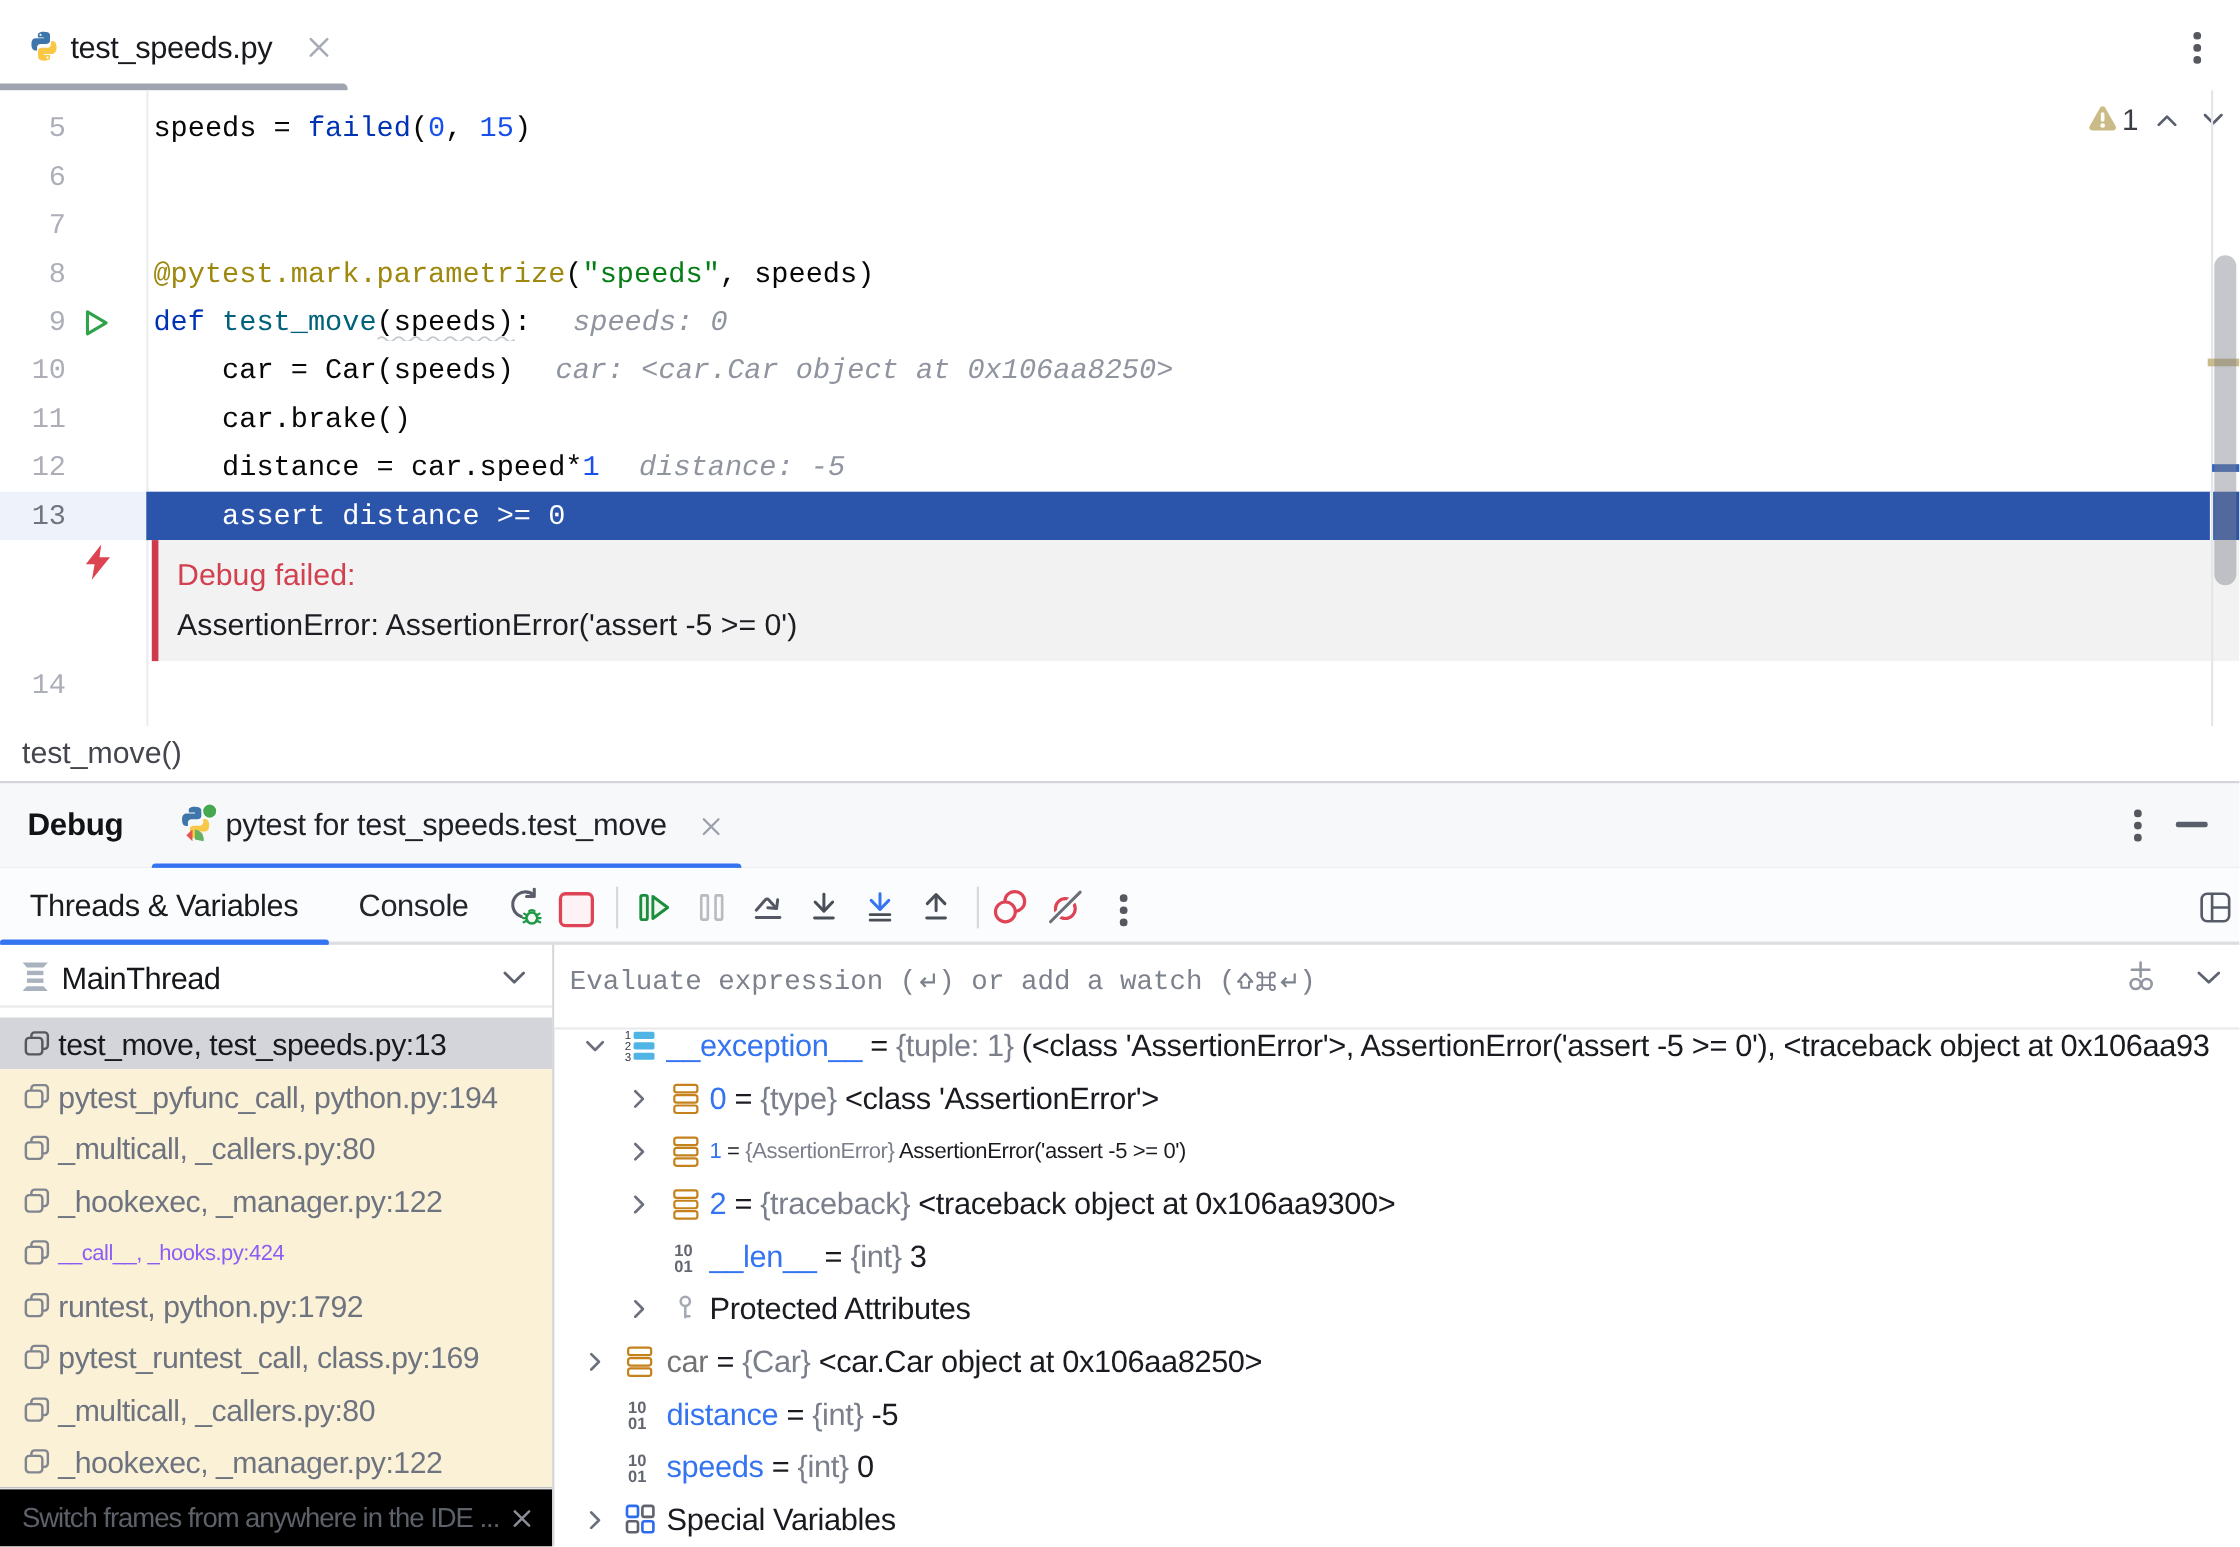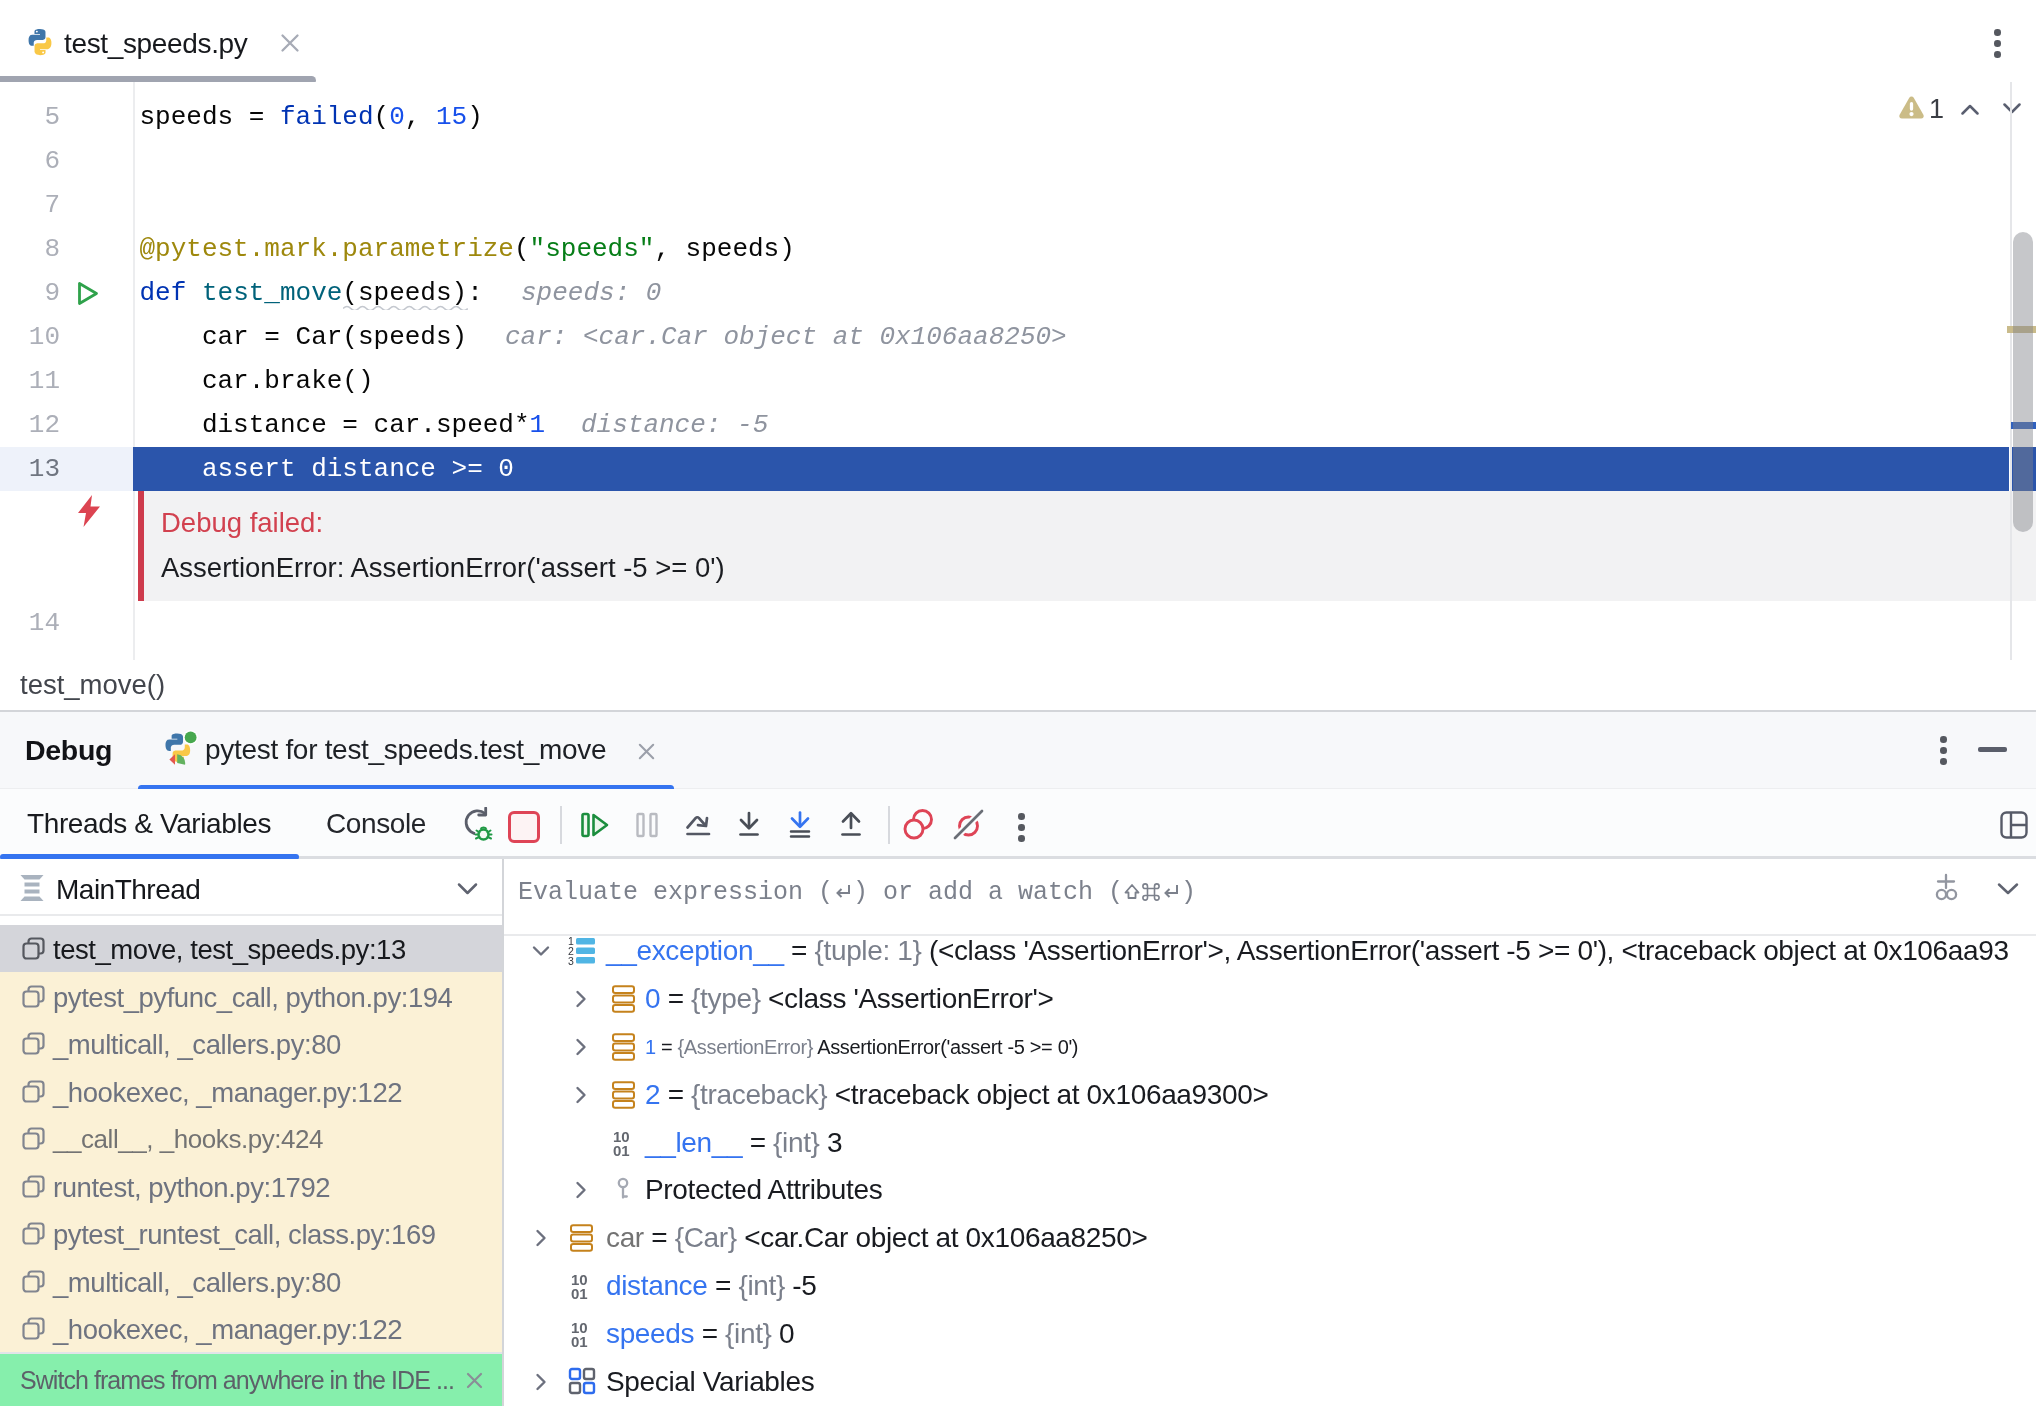--- a/index.html
+++ b/index.html
@@ -230,21 +230,21 @@
 <div class="abs" style="left:53px;top:1028.0px;font-size:27.5px;line-height:33px;letter-spacing:-0.45px;color:#6E7380;white-space:nowrap">_multicall, _callers.py:80</div>
 <svg class="abs" style="left:20px;top:1077.5px" width="27" height="27" viewBox="0 0 27 27">
     <rect x="8.5" y="3.5" width="15" height="15" rx="3" fill="none" stroke="#81858F" stroke-width="2.2"></rect>
     <rect x="3.5" y="8.5" width="15" height="15" rx="3" fill="#FBF1D6" stroke="#81858F" stroke-width="2.2"></rect>
   </svg>
 <div class="abs" style="left:53px;top:1075.5px;font-size:27.5px;line-height:33px;letter-spacing:-0.45px;color:#6E7380;white-space:nowrap">_hookexec, _manager.py:122</div>
 <svg class="abs" style="left:20px;top:1125.0px" width="27" height="27" viewBox="0 0 27 27">
     <rect x="8.5" y="3.5" width="15" height="15" rx="3" fill="none" stroke="#81858F" stroke-width="2.2"></rect>
     <rect x="3.5" y="8.5" width="15" height="15" rx="3" fill="#FBF1D6" stroke="#81858F" stroke-width="2.2"></rect>
   </svg>
-<div class="abs" style="left:53px;top:1123.0px;font-size:26px;line-height:33px;letter-spacing:-0.45px;color:#737373;white-space:nowrap">__call__, _hooks.py:424</div>
+<div class="abs" style="left:53px;top:1123.0px;font-size:20px;line-height:33px;letter-spacing:-0.45px;color:#8b5cf6;white-space:nowrap">__call__, _hooks.py:424</div>
 <svg class="abs" style="left:20px;top:1172.5px" width="27" height="27" viewBox="0 0 27 27">
     <rect x="8.5" y="3.5" width="15" height="15" rx="3" fill="none" stroke="#81858F" stroke-width="2.2"></rect>
     <rect x="3.5" y="8.5" width="15" height="15" rx="3" fill="#FBF1D6" stroke="#81858F" stroke-width="2.2"></rect>
   </svg>
 <div class="abs" style="left:53px;top:1170.5px;font-size:27.5px;line-height:33px;letter-spacing:-0.45px;color:#6E7380;white-space:nowrap">runtest, python.py:1792</div>
 <svg class="abs" style="left:20px;top:1220.0px" width="27" height="27" viewBox="0 0 27 27">
     <rect x="8.5" y="3.5" width="15" height="15" rx="3" fill="none" stroke="#81858F" stroke-width="2.2"></rect>
     <rect x="3.5" y="8.5" width="15" height="15" rx="3" fill="#FBF1D6" stroke="#81858F" stroke-width="2.2"></rect>
   </svg>
 <div class="abs" style="left:53px;top:1218.0px;font-size:27.5px;line-height:33px;letter-spacing:-0.45px;color:#6E7380;white-space:nowrap">pytest_runtest_call, class.py:169</div>
@@ -252,21 +252,21 @@
     <rect x="8.5" y="3.5" width="15" height="15" rx="3" fill="none" stroke="#81858F" stroke-width="2.2"></rect>
     <rect x="3.5" y="8.5" width="15" height="15" rx="3" fill="#FBF1D6" stroke="#81858F" stroke-width="2.2"></rect>
   </svg>
 <div class="abs" style="left:53px;top:1265.5px;font-size:27.5px;line-height:33px;letter-spacing:-0.45px;color:#6E7380;white-space:nowrap">_multicall, _callers.py:80</div>
 <svg class="abs" style="left:20px;top:1315.0px" width="27" height="27" viewBox="0 0 27 27">
     <rect x="8.5" y="3.5" width="15" height="15" rx="3" fill="none" stroke="#81858F" stroke-width="2.2"></rect>
     <rect x="3.5" y="8.5" width="15" height="15" rx="3" fill="#FBF1D6" stroke="#81858F" stroke-width="2.2"></rect>
   </svg>
 <div class="abs" style="left:53px;top:1313.0px;font-size:27.5px;line-height:33px;letter-spacing:-0.45px;color:#6E7380;white-space:nowrap">_hookexec, _manager.py:122</div>
 
-<div class="abs" style="left:0;top:1352px;width:502px;height:54px;background:#86efac;border-top:2px solid #E2E4E8">
+<div class="abs" style="left:0;top:1352px;width:502px;height:54px;background:#000000;border-top:2px solid #E2E4E8">
   <div class="abs" style="left:20px;top:11px;width:445px;font-size:25px;line-height:31px;letter-spacing:-0.95px;color:#5D6169;white-space:nowrap;overflow:hidden">Switch frames from anywhere in the IDE ...</div>
   <svg class="abs" style="left:464px;top:16px" width="21" height="21" viewBox="0 0 21 21">
       <path d="M4 4 L17 17 M17 4 L4 17" stroke="#8A8E97" stroke-width="2.2" stroke-linecap="round"></path>
     </svg>
 </div>
 
 <div class="abs" style="left:502px;top:859px;width:2px;height:547px;background:#D3D5D9"></div>
 
 <div class="abs" style="left:504px;top:859px;width:1532px;height:77px;background:#fff">
   <div class="abs" style="left:14px;top:17px;font-family:'Liberation Mono',monospace;font-size:25px;line-height:34px;color:#7C818C;white-space:pre">Evaluate expression (<svg style="display:inline-block;vertical-align:-3px" width="20" height="20" viewBox="0 0 20 20">

